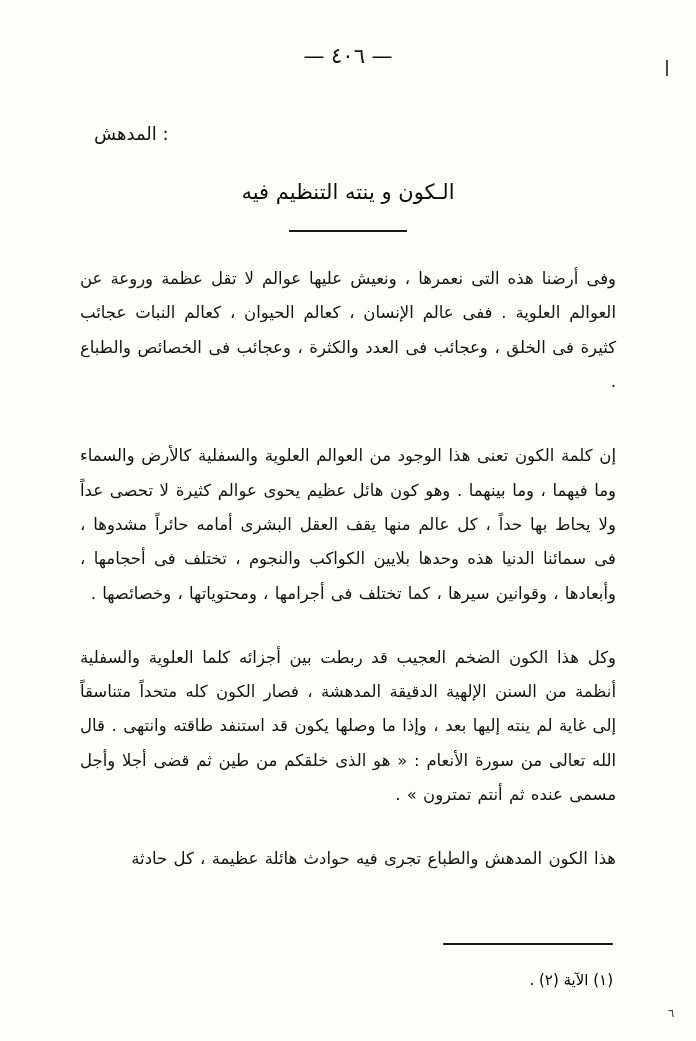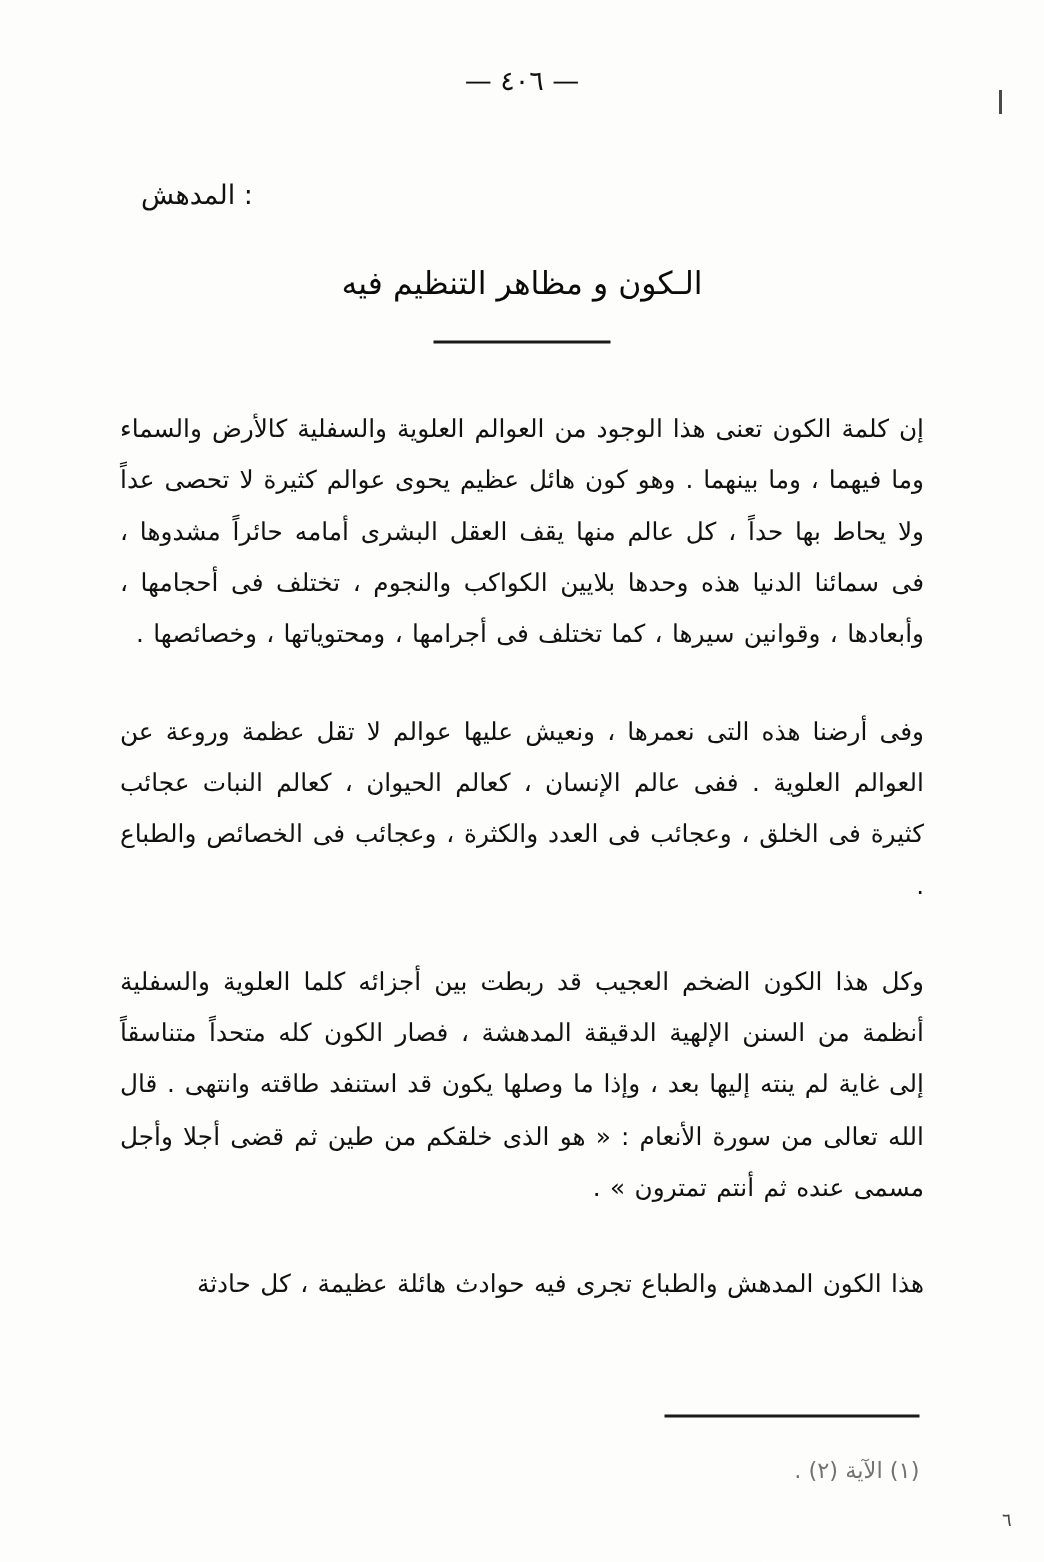--- a/index.html
+++ b/index.html
@@ -11,21 +11,21 @@
     position: relative;
     width: 696px;
     height: 1041px;
     background: #fdfdfb;
     overflow: hidden;
     font-family: "DejaVu Sans", sans-serif;
     color: #0d0d0d;
   }
   .page-number {
     text-align: center;
-    font-size: 18px;
+    font-size: 21px;
     letter-spacing: 1px;
     margin-top: 44px;
     color: #111;
     direction: rtl;
   }
   .content {
     direction: rtl;
     text-align: right;
     margin: 0 auto;
     width: 536px;
@@ -69,21 +69,21 @@
     background: #1a1a1a;
   }
   .footnote {
     position: absolute;
     right: 83px;
     bottom: 52px;
     width: 300px;
     direction: rtl;
     text-align: right;
     font-size: 15px;
-    color: #737373;
+    color: #000000;
   }
   .edge-mark {
     position: absolute;
     left: 666px;
     top: 60px;
     width: 2px;
     height: 16px;
     background: #2a2a2a;
     opacity: 0.85;
   }
@@ -104,26 +104,26 @@
 
   <div class="edge-mark"></div>
 
   <div class="content">
 
     <div class="section-label">
       <span>:</span>
       <span>المدهش</span>
     </div>
 
-    <div class="heading">الـكون و مظاهر التنظيم فيه</div>
+    <div class="heading">الـكون و ينته التنظيم فيه</div>
 
     <div class="rule"></div>
 
+    <p class="para">وفى أرضنا هذه التى نعمرها ، ونعيش عليها عوالم لا تقل عظمة وروعة عن العوالم العلوية . ففى عالم الإنسان ، كعالم الحيوان ، كعالم النبات عجائب كثيرة فى الخلق ، وعجائب فى العدد والكثرة ، وعجائب فى الخصائص والطباع .</p>
     <p class="para p1">إن كلمة الكون تعنى هذا الوجود من العوالم العلوية والسفلية كالأرض والسماء وما فيهما ، وما بينهما . وهو كون هائل عظيم يحوى عوالم كثيرة لا تحصى عداً ولا يحاط بها حداً ، كل عالم منها يقف العقل البشرى أمامه حائراً مشدوها ، فى سمائنا الدنيا هذه وحدها بلايين الكواكب والنجوم ، تختلف فى أحجامها ، وأبعادها ، وقوانين سيرها ، كما تختلف فى أجرامها ، ومحتوياتها ، وخصائصها .</p>
-    <p class="para">وفى أرضنا هذه التى نعمرها ، ونعيش عليها عوالم لا تقل عظمة وروعة عن العوالم العلوية . ففى عالم الإنسان ، كعالم الحيوان ، كعالم النبات عجائب كثيرة فى الخلق ، وعجائب فى العدد والكثرة ، وعجائب فى الخصائص والطباع .</p>
     <p class="para">وكل هذا الكون الضخم العجيب قد ربطت بين أجزائه كلما العلوية والسفلية أنظمة من السنن الإلهية الدقيقة المدهشة ، فصار الكون كله متحداً متناسقاً إلى غاية لم ينته إليها بعد ، وإذا ما وصلها يكون قد استنفد طاقته وانتهى . قال الله تعالى من سورة الأنعام : « هو الذى خلقكم من طين ثم قضى أجلا وأجل مسمى عنده ثم أنتم تمترون » .</p>
     <p class="para">هذا الكون المدهش والطباع تجرى فيه حوادث هائلة عظيمة ، كل حادثة</p>
 
   </div>
 
   <div class="footnote-rule"></div>
   <div class="footnote">(١) الآية (٢) .</div>
 
   <div class="edge-mark-bottom">٦</div>
 

